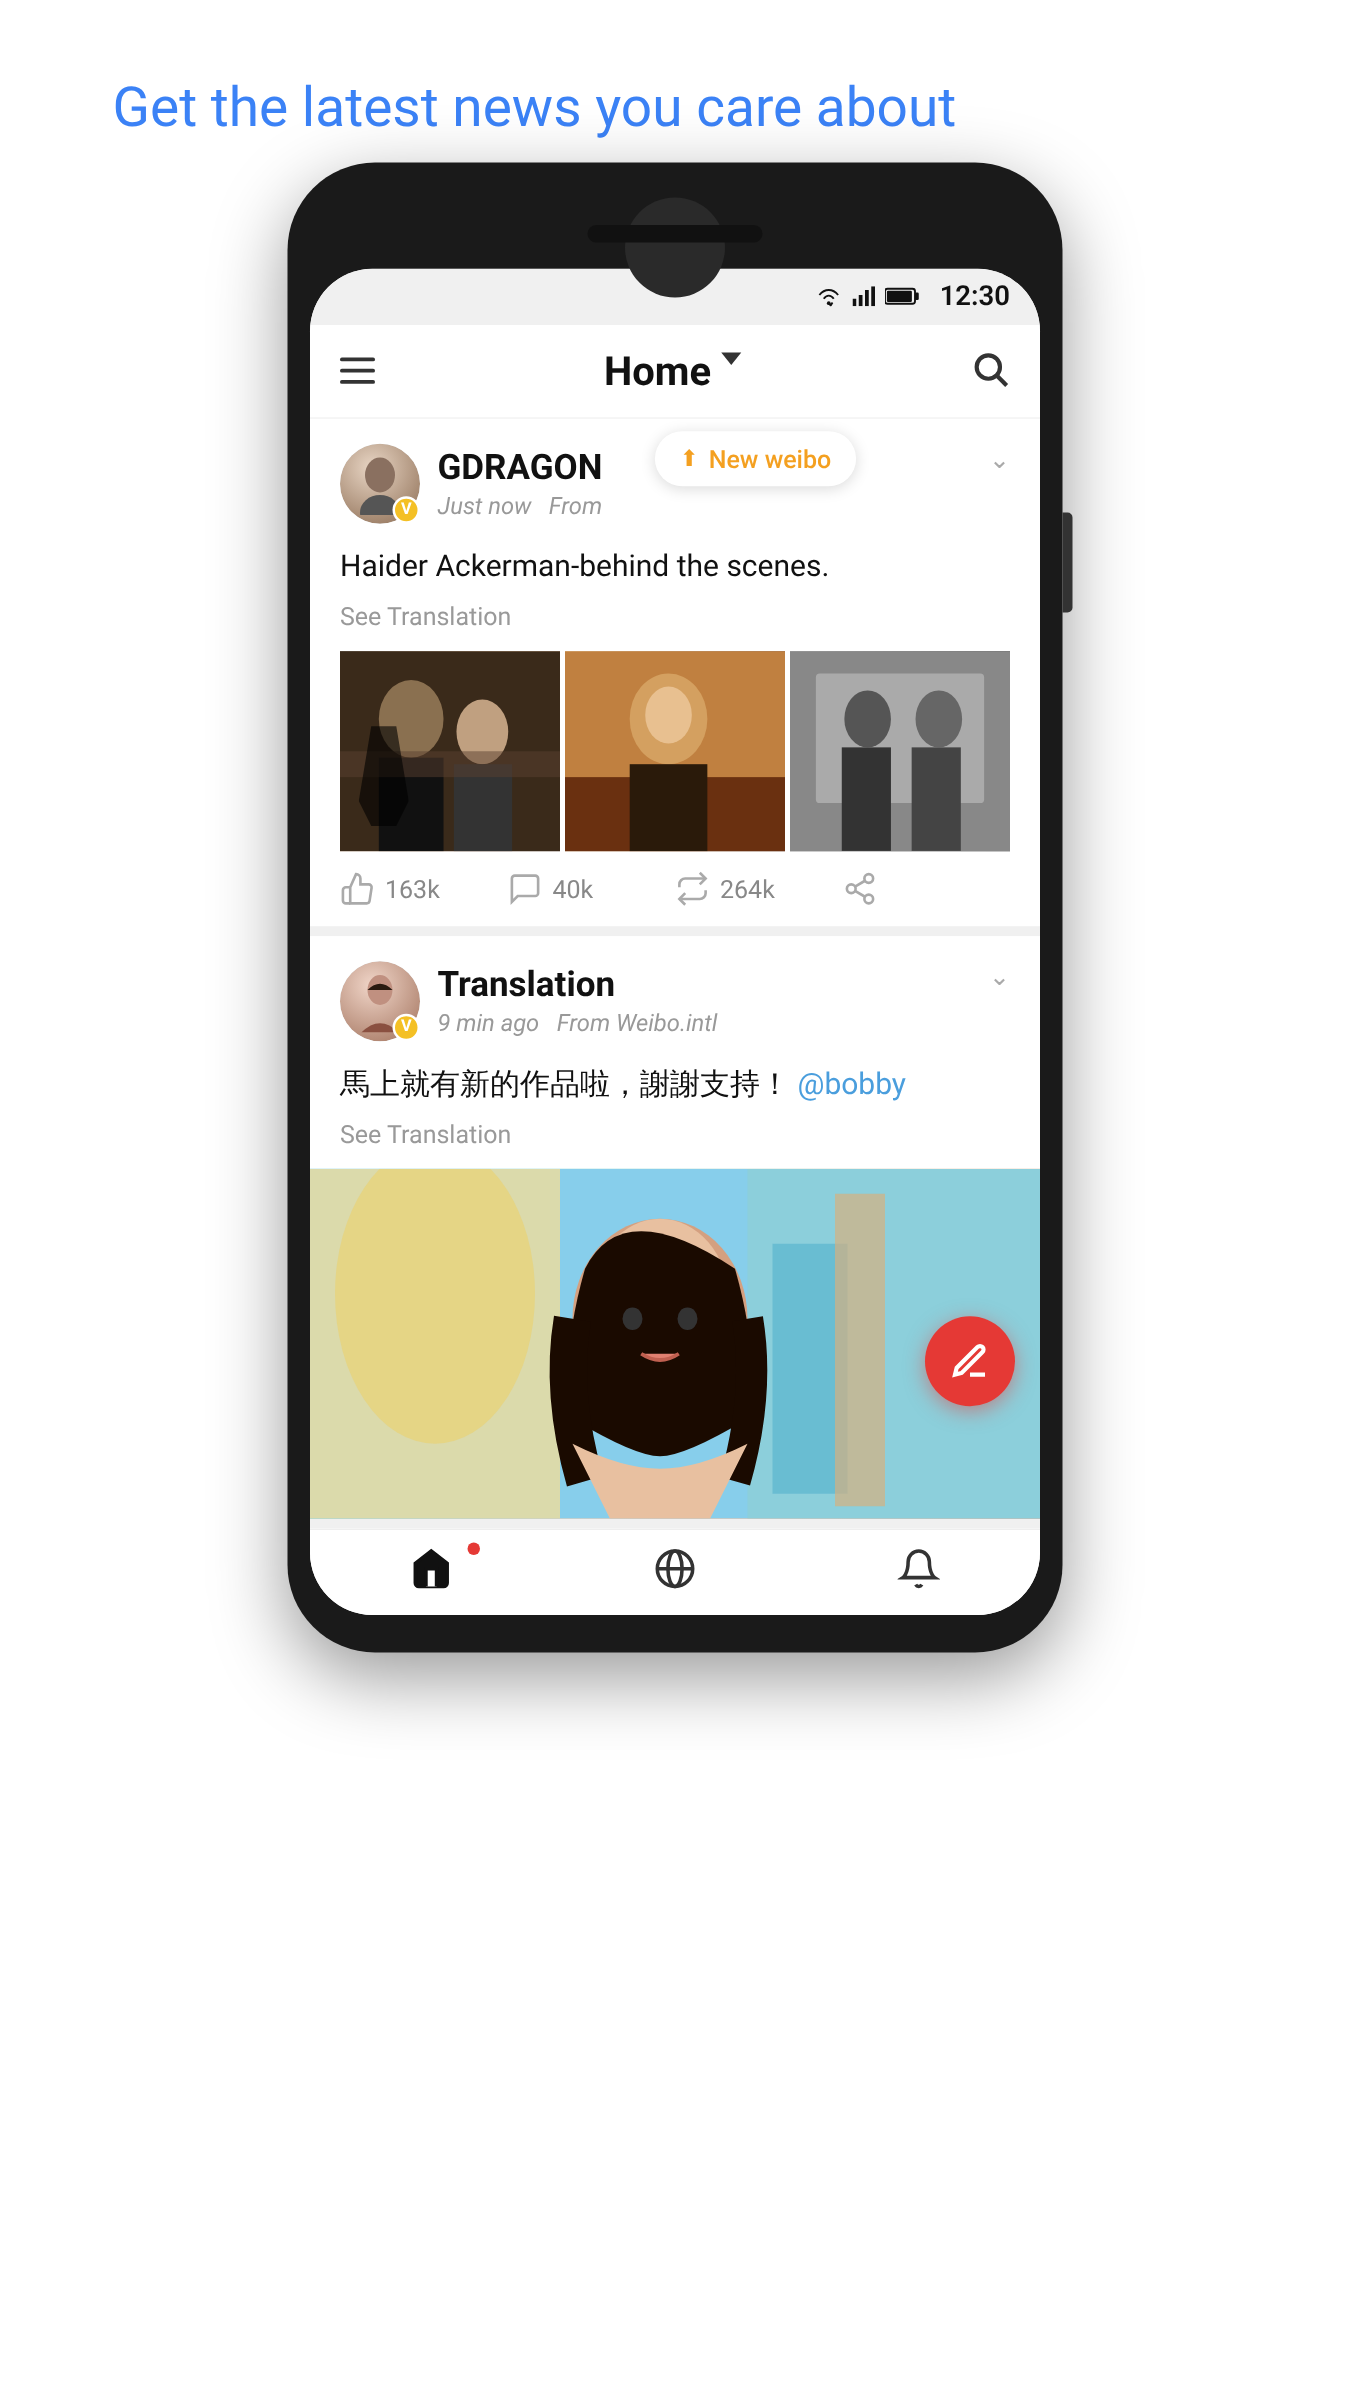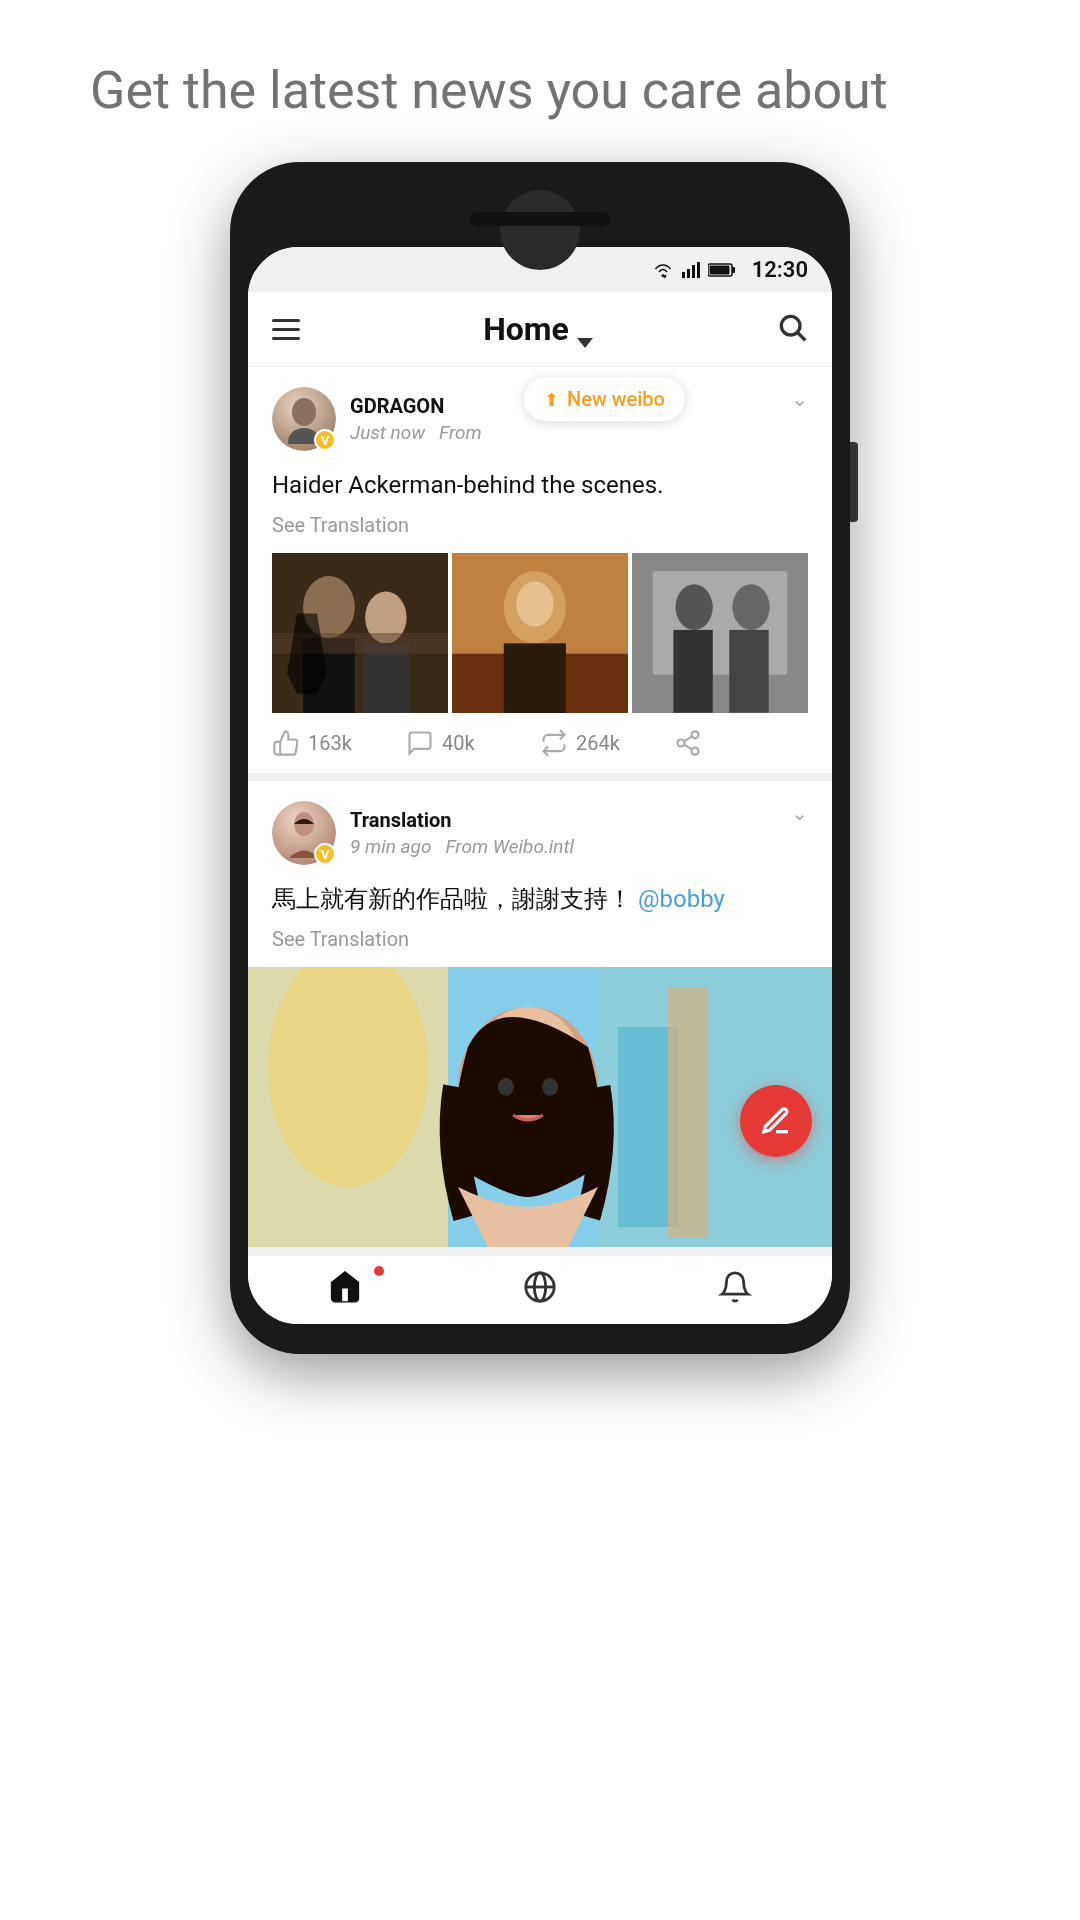--- a/index.html
+++ b/index.html
@@ -7,27 +7,27 @@
       background: #fff;
       font-family: -apple-system, BlinkMacSystemFont, 'Segoe UI', Roboto, sans-serif;
       width: 1080px;
       min-height: 1920px;
       display: flex;
       flex-direction: column;
       align-items: center;
     }
 
     .page-title {
-      font-size: 52px;
+      font-size: 44px;
       font-weight: 400;
-      color: #737373;
+      color: #3b82f6;
       text-align: left;
       width: 900px;
       margin-top: 60px;
-      margin-bottom: 40px;
+      margin-bottom: 17px;
       line-height: 1.2;
     }
 
     
     .phone-shell {
       width: 620px;
       background: #1a1a1a;
       border-radius: 70px;
       padding: 30px 18px;
       position: relative;
@@ -126,21 +126,21 @@
       height: 3px;
       background: #333;
       border-radius: 2px;
     }
 
     .header-title {
       font-size: 32px;
       font-weight: 700;
       color: #111;
       display: flex;
-      align-items: flex-end;
+      align-items: flex-start;
       gap: 8px;
     }
 
     .chevron-down {
       width: 0;
       height: 0;
       border-left: 8px solid transparent;
       border-right: 8px solid transparent;
       border-top: 10px solid #333;
       margin-top: 4px;
@@ -237,21 +237,21 @@
       color: #fff;
       border: 2px solid #fff;
     }
 
     .user-info {
       display: flex;
       flex-direction: column;
     }
 
     .username {
-      font-size: 20px;
+      font-size: 28px;
       font-weight: 700;
       color: #111;
     }
 
     .post-meta {
       font-size: 19px;
       color: #999;
       margin-top: 3px;
       font-style: italic;
     }

